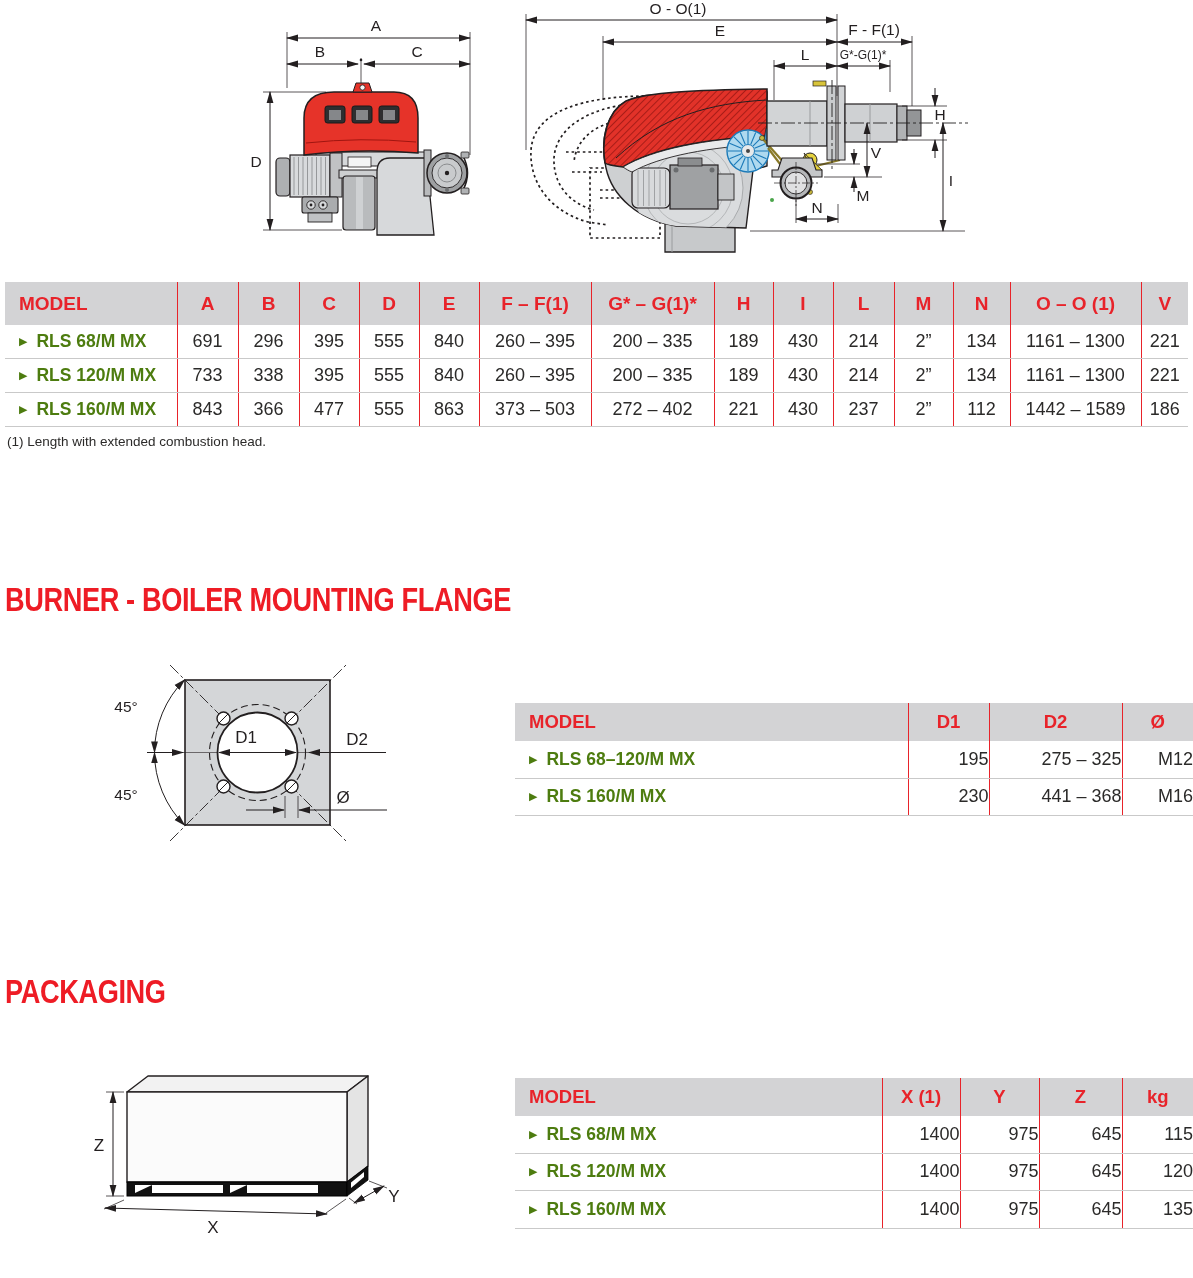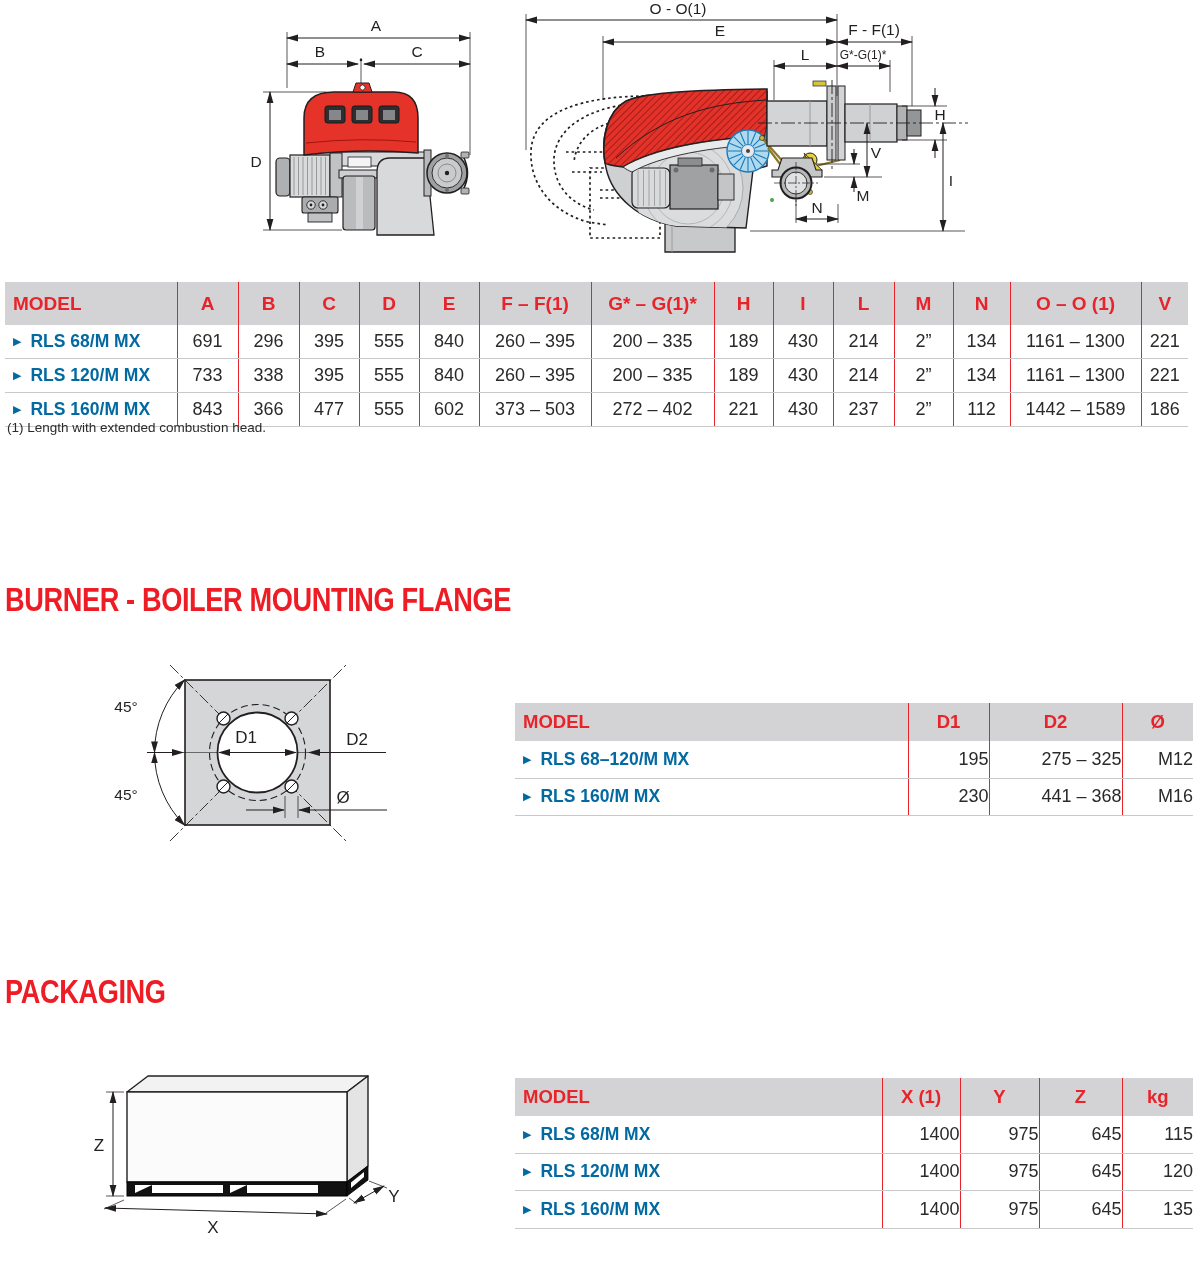--- a/index.html
+++ b/index.html
@@ -5,22 +5,22 @@
   html,body{margin:0;padding:0;background:#fff;}
   .page{position:relative;width:1193px;height:1278px;background:#fff;overflow:hidden;
         font-family:"Liberation Sans","DejaVu Sans",sans-serif;color:#231f20;}
   .page>*{position:absolute;}
 
   
   table.spec{border-collapse:collapse;table-layout:fixed;}
   .spec th{background:#d3d3d5;color:#e8232a;font-size:19px;font-weight:bold;text-align:center;height:43px;padding:0;}
   .spec td{font-size:18px;text-align:center;color:#2b2a29;height:33px;padding:0;border-bottom:1px solid #c9c9c9;}
   .spec th+th,.spec td+td{border-left:1.5px solid #e8232a;}
-  .spec th.model-col,.spec td.model-col{text-align:left;padding-left:8px;}
-  .spec td.model-col{font-weight:bold;font-size:17.5px;color:#0369a1;white-space:nowrap;}
+  .spec th.model-col,.spec td.model-col{text-align:left;padding-left:14px;}
+  .spec td.model-col{font-weight:bold;font-size:17.5px;color:#4d7c0f;white-space:nowrap;}
   .spec .marker{font-size:11px;margin-right:9px;vertical-align:2px;}
   .spec-sm th{height:38px;font-size:18.5px;}
   .spec-sm td{height:36.5px;text-align:right;}
 
   .section-title{margin:0;color:#ee1c25;font-size:34px;font-weight:bold;letter-spacing:-.5px;
                  transform:scaleX(.8);transform-origin:left center;white-space:nowrap;}
   .footnotes{font-size:13.5px;color:#2b2a29;line-height:1.58;}
 
   
   svg .dim{stroke:#231f20;stroke-width:1;fill:none;}
@@ -305,35 +305,35 @@
           <td>134</td>
           <td>1161 – 1300</td>
           <td>221</td>
         </tr>
         <tr>
           <td class="model-col"><span class="marker">▶</span><span>RLS 160/M MX</span></td>
           <td>843</td>
           <td>366</td>
           <td>477</td>
           <td>555</td>
-          <td>602</td>
+          <td>863</td>
           <td>373 – 503</td>
           <td>272 – 402</td>
           <td>221</td>
           <td>430</td>
           <td>237</td>
           <td>2”</td>
           <td>112</td>
           <td>1442 – 1589</td>
           <td>186</td>
         </tr>
       </tbody>
     </table>
 
-  <div class="footnotes" style="left:7px;top:417px">
+  <div class="footnotes" style="left:7px;top:431px">
     <div>(1) Length with extended combustion head.</div>
   </div>
 
   <h2 class="section-title" style="left:5px;top:580px">BURNER - BOILER MOUNTING FLANGE</h2>
 
   <svg style="left:90px;top:648px" width="330" height="212" viewBox="0 0 330 212">
     <defs>
       <marker id="arrG" markerWidth="12" markerHeight="8" refX="11" refY="4" orient="auto-start-reverse" markerUnits="userSpaceOnUse">
         <path d="M12,4 L0,.6 L0,7.4 Z" fill="#231f20"></path>
       </marker>

